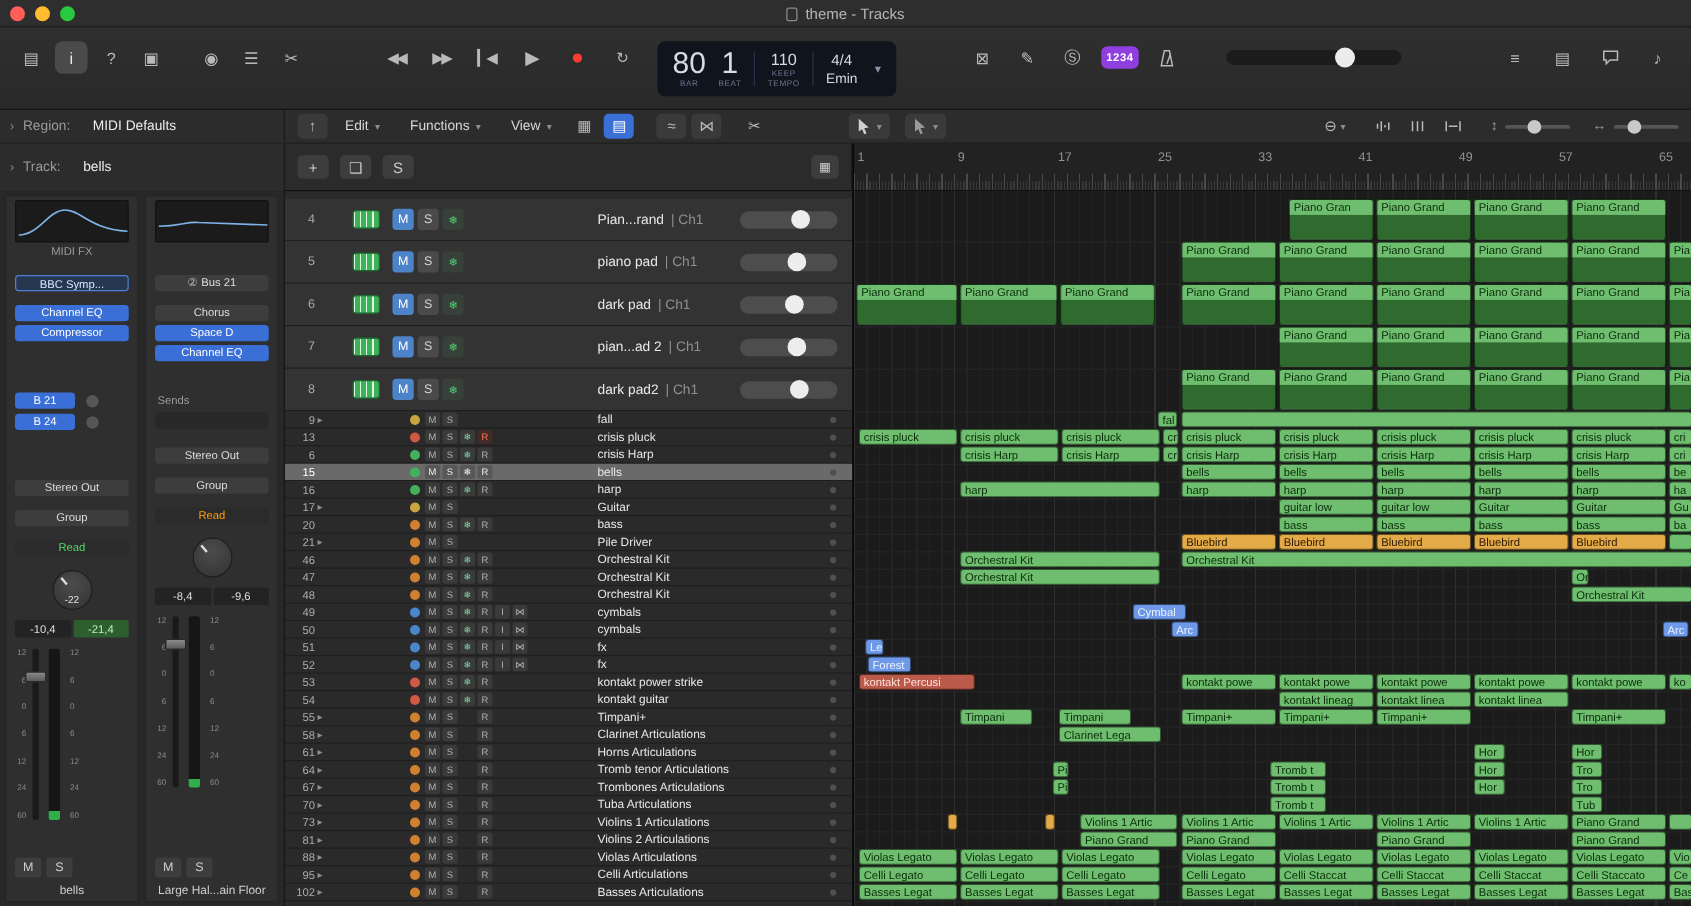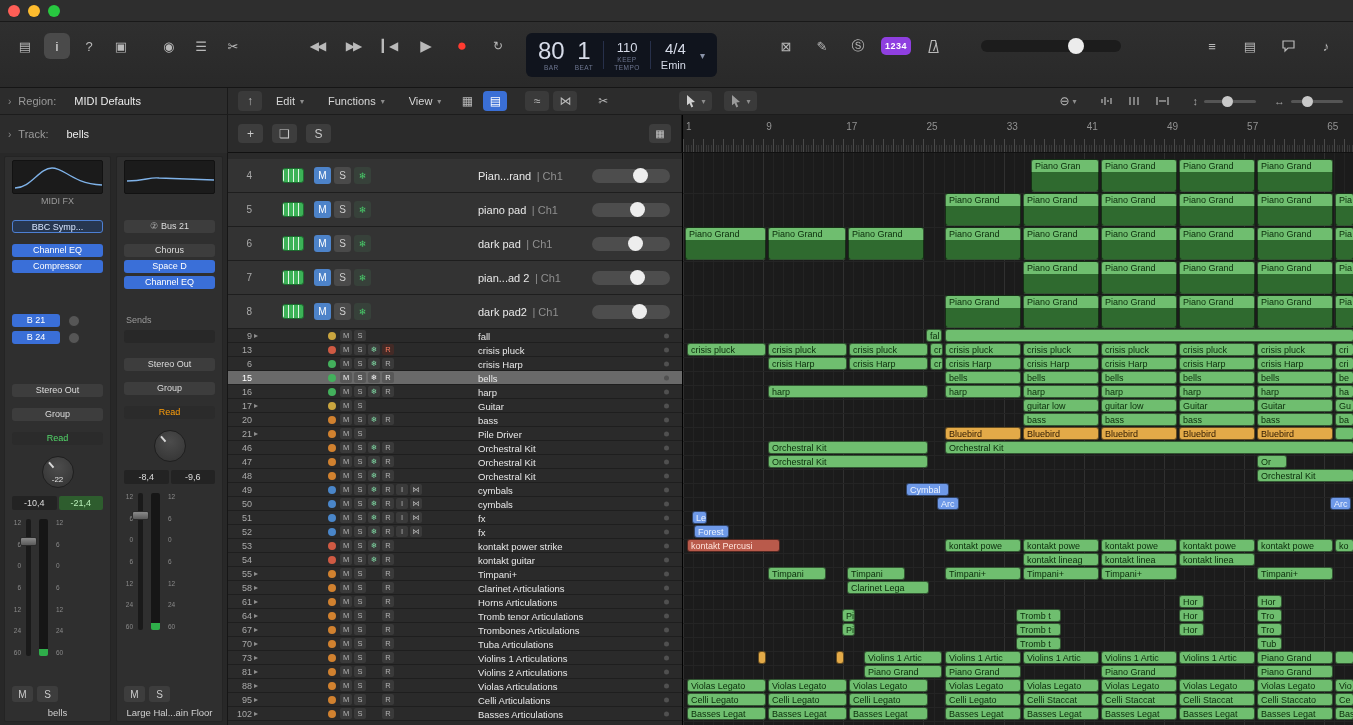--- a/index.html
+++ b/index.html
@@ -19,21 +19,21 @@
 .tbtn{min-width:26px;height:26px;padding:0 4px;border-radius:6px;display:flex;align-items:center;justify-content:center;color:#b9b9b9;font-size:13px;}
 .tbtn.act{background:#4a4a4a;color:#e8e8e8;}
 .tbtn.tr{font-size:12px;letter-spacing:-2px;}
 .tbtn.play{font-size:15px;}
 .tbtn.rec{color:#ff3b30;font-size:17px;}
 .lcd{margin-left:16px;flex:none;height:44px;background:#10141d;border-radius:6px;display:flex;align-items:center;padding:0 12px;gap:10px;}
 .lcd-big{font-size:24px;color:#d6dbe8;line-height:24px;text-align:center;}
 .lcd-sub{font-size:6.5px;color:#6d7690;text-align:center;letter-spacing:.5px;margin-top:1px;}
 .lcd-div{width:1px;height:28px;background:#27304a;}
 .lcd-tempo{font-size:13px;color:#d6dbe8;text-align:center;}
-.lcd-sig{font-size:15px;color:#d6dbe8;text-align:right;}
+.lcd-sig{font-size:12px;color:#d6dbe8;text-align:center;}
 .lcd-key{font-size:11px;color:#d6dbe8;text-align:center;margin-top:2px;}
 .lcd-carat{color:#8a93a8;font-size:10px;margin-left:4px;}
 .badge1234{background:#8f3fe0;color:#fff;border-radius:5px;font-size:9px;font-weight:bold;padding:4px 4px;letter-spacing:.5px;}
 .volwrap{margin-left:34px;flex:none;position:relative;width:140px;height:12px;margin-top:7px;background:#1c1c1c;border-radius:6px;}
 .volknob{position:absolute;top:-2px;left:62%;width:16px;height:16px;border-radius:50%;background:#ececec;}
 
 .subbar{position:absolute;top:88px;left:0;right:0;height:27px;background:#2c2c2c;border-bottom:1px solid #1c1c1c;display:flex;}
 .phead{width:228px;flex:none;border-right:1px solid #1a1a1a;display:flex;align-items:center;padding-left:8px;font-size:11px;background:#2c2c2c;}
 .chev{color:#8a8a8a;margin-right:7px;font-size:10px;}
 .plab{color:#9a9a9a;}
@@ -143,20 +143,21 @@
 </style>
 </head>
 <body>
 
 <div class="app">
 
   <div class="titlebar">
     <span class="tl red"></span>
     <span class="tl yel"></span>
     <span class="tl grn"></span>
+    <div class="wintitle"><span class="docico"></span><span>theme - Tracks</span></div>
   </div>
 
   <div class="toolbar">
     <div class="tgroup g1">
       <span class="tbtn">▤</span>
       <span class="tbtn act">i</span>
       <span class="tbtn">?</span>
       <span class="tbtn">▣</span>
     </div>
     <div class="tgroup g2">
@@ -979,21 +980,21 @@
           <div class="rg g" style="left: 652px; top: 260px; width: 19px; height: 13px;">ba</div>
           <div class="rg o" style="left: 262px; top: 274px; width: 76px; height: 13px;">Bluebird</div>
           <div class="rg o" style="left: 340px; top: 274px; width: 76px; height: 13px;">Bluebird</div>
           <div class="rg o" style="left: 418px; top: 274px; width: 76px; height: 13px;">Bluebird</div>
           <div class="rg o" style="left: 496px; top: 274px; width: 76px; height: 13px;">Bluebird</div>
           <div class="rg o" style="left: 574px; top: 274px; width: 76px; height: 13px;">Bluebird</div>
           <div class="rg g" style="left: 652px; top: 274px; width: 19px; height: 13px;"></div>
           <div class="rg g" style="left: 85px; top: 288px; width: 160px; height: 13px;">Orchestral Kit</div>
           <div class="rg g" style="left: 262px; top: 288px; width: 409px; height: 13px;">Orchestral Kit</div>
           <div class="rg g" style="left: 85px; top: 302px; width: 160px; height: 13px;">Orchestral Kit</div>
-          <div class="rg g" style="left: 574px; top: 302px; width: 30px; height: 13px;">Or</div>
+          <div class="rg g" style="left: 574px; top: 302px; width: 14px; height: 13px;">Or</div>
           <div class="rg g" style="left: 574px; top: 316px; width: 97px; height: 13px;">Orchestral Kit</div>
           <div class="rg b" style="left: 223px; top: 330px; width: 43px; height: 13px;">Cymbal</div>
           <div class="rg b" style="left: 254px; top: 344px; width: 22px; height: 13px;">Arc</div>
           <div class="rg b" style="left: 647px; top: 344px; width: 21px; height: 13px;">Arc</div>
           <div class="rg b" style="left: 9px; top: 358px; width: 15px; height: 13px;">Le</div>
           <div class="rg b" style="left: 11px; top: 372px; width: 35px; height: 13px;">Forest</div>
           <div class="rg r" style="left: 4px; top: 386px; width: 93px; height: 13px;">kontakt Percusi</div>
           <div class="rg g" style="left: 262px; top: 386px; width: 76px; height: 13px;">kontakt powe</div>
           <div class="rg g" style="left: 340px; top: 386px; width: 76px; height: 13px;">kontakt powe</div>
           <div class="rg g" style="left: 418px; top: 386px; width: 76px; height: 13px;">kontakt powe</div>

